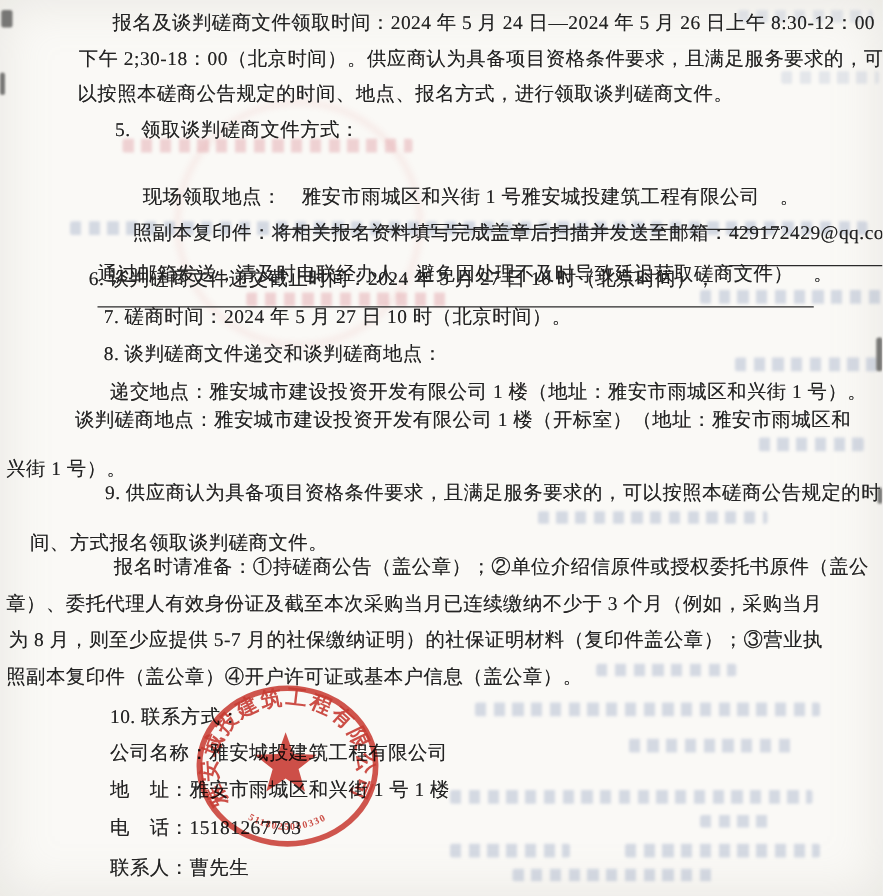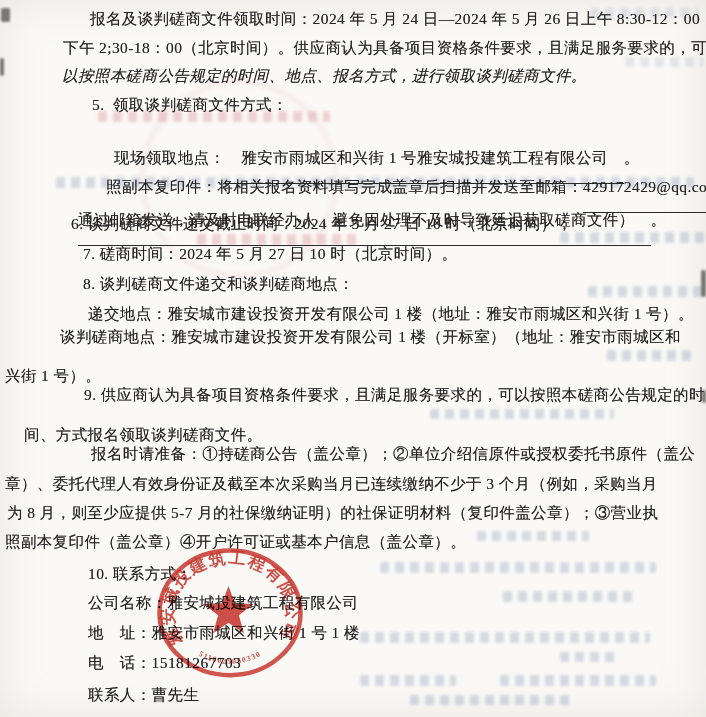--- a/index.html
+++ b/index.html
@@ -58,21 +58,21 @@
   <div class="ghost blue" style="left:500px;top:675px;width:156px;height:11px;"></div>
   <div class="ghost blue" style="left:410px;top:695px;width:163px;height:10px;"></div>
 
   <div class="smudge" style="left:1px;top:8px;width:9px;height:14px;"></div>
   <div class="smudge" style="left:0;top:58px;width:4px;height:18px;"></div>
   <div class="smudge" style="left:701px;top:270px;width:5px;height:27px;"></div>
   <div class="smudge" style="left:702px;top:390px;width:4px;height:13px;"></div>
 
   <div class="ln" style="left:90px;top:8px;">报名及谈判磋商文件领取时间：2024 年 5 月 24 日—2024 年 5 月 26 日上午 8:30-12：00；</div>
   <div class="ln" style="left:63px;top:37px;">下午 2;30-18：00（北京时间）。供应商认为具备项目资格条件要求，且满足服务要求的，可</div>
-  <div class="ln" style="left:62px;top:65px;font-style:italic;">以按照本磋商公告规定的时间、地点、报名方式，进行领取谈判磋商文件。</div>
+  <div class="ln" style="left:62px;top:65px;">以按照本磋商公告规定的时间、地点、报名方式，进行领取谈判磋商文件。</div>
 
   <div class="ln" style="left:92px;top:94px;">5.  领取谈判磋商文件方式：</div>
 
   <div class="ln" style="left:97px;top:126px;">
     <span>现场领取地点：</span><span class="u">　雅安市雨城区和兴街 1 号雅安城投建筑工程有限公司　</span><span>。</span>
   </div>
 
   <div class="ln" style="left:89px;top:155px;">
     <span>照副本复印件：将相关报名资料填写完成盖章后扫描并发送至邮箱：</span><span class="u"><span>429172429@qq.com</span></span>
   </div>

